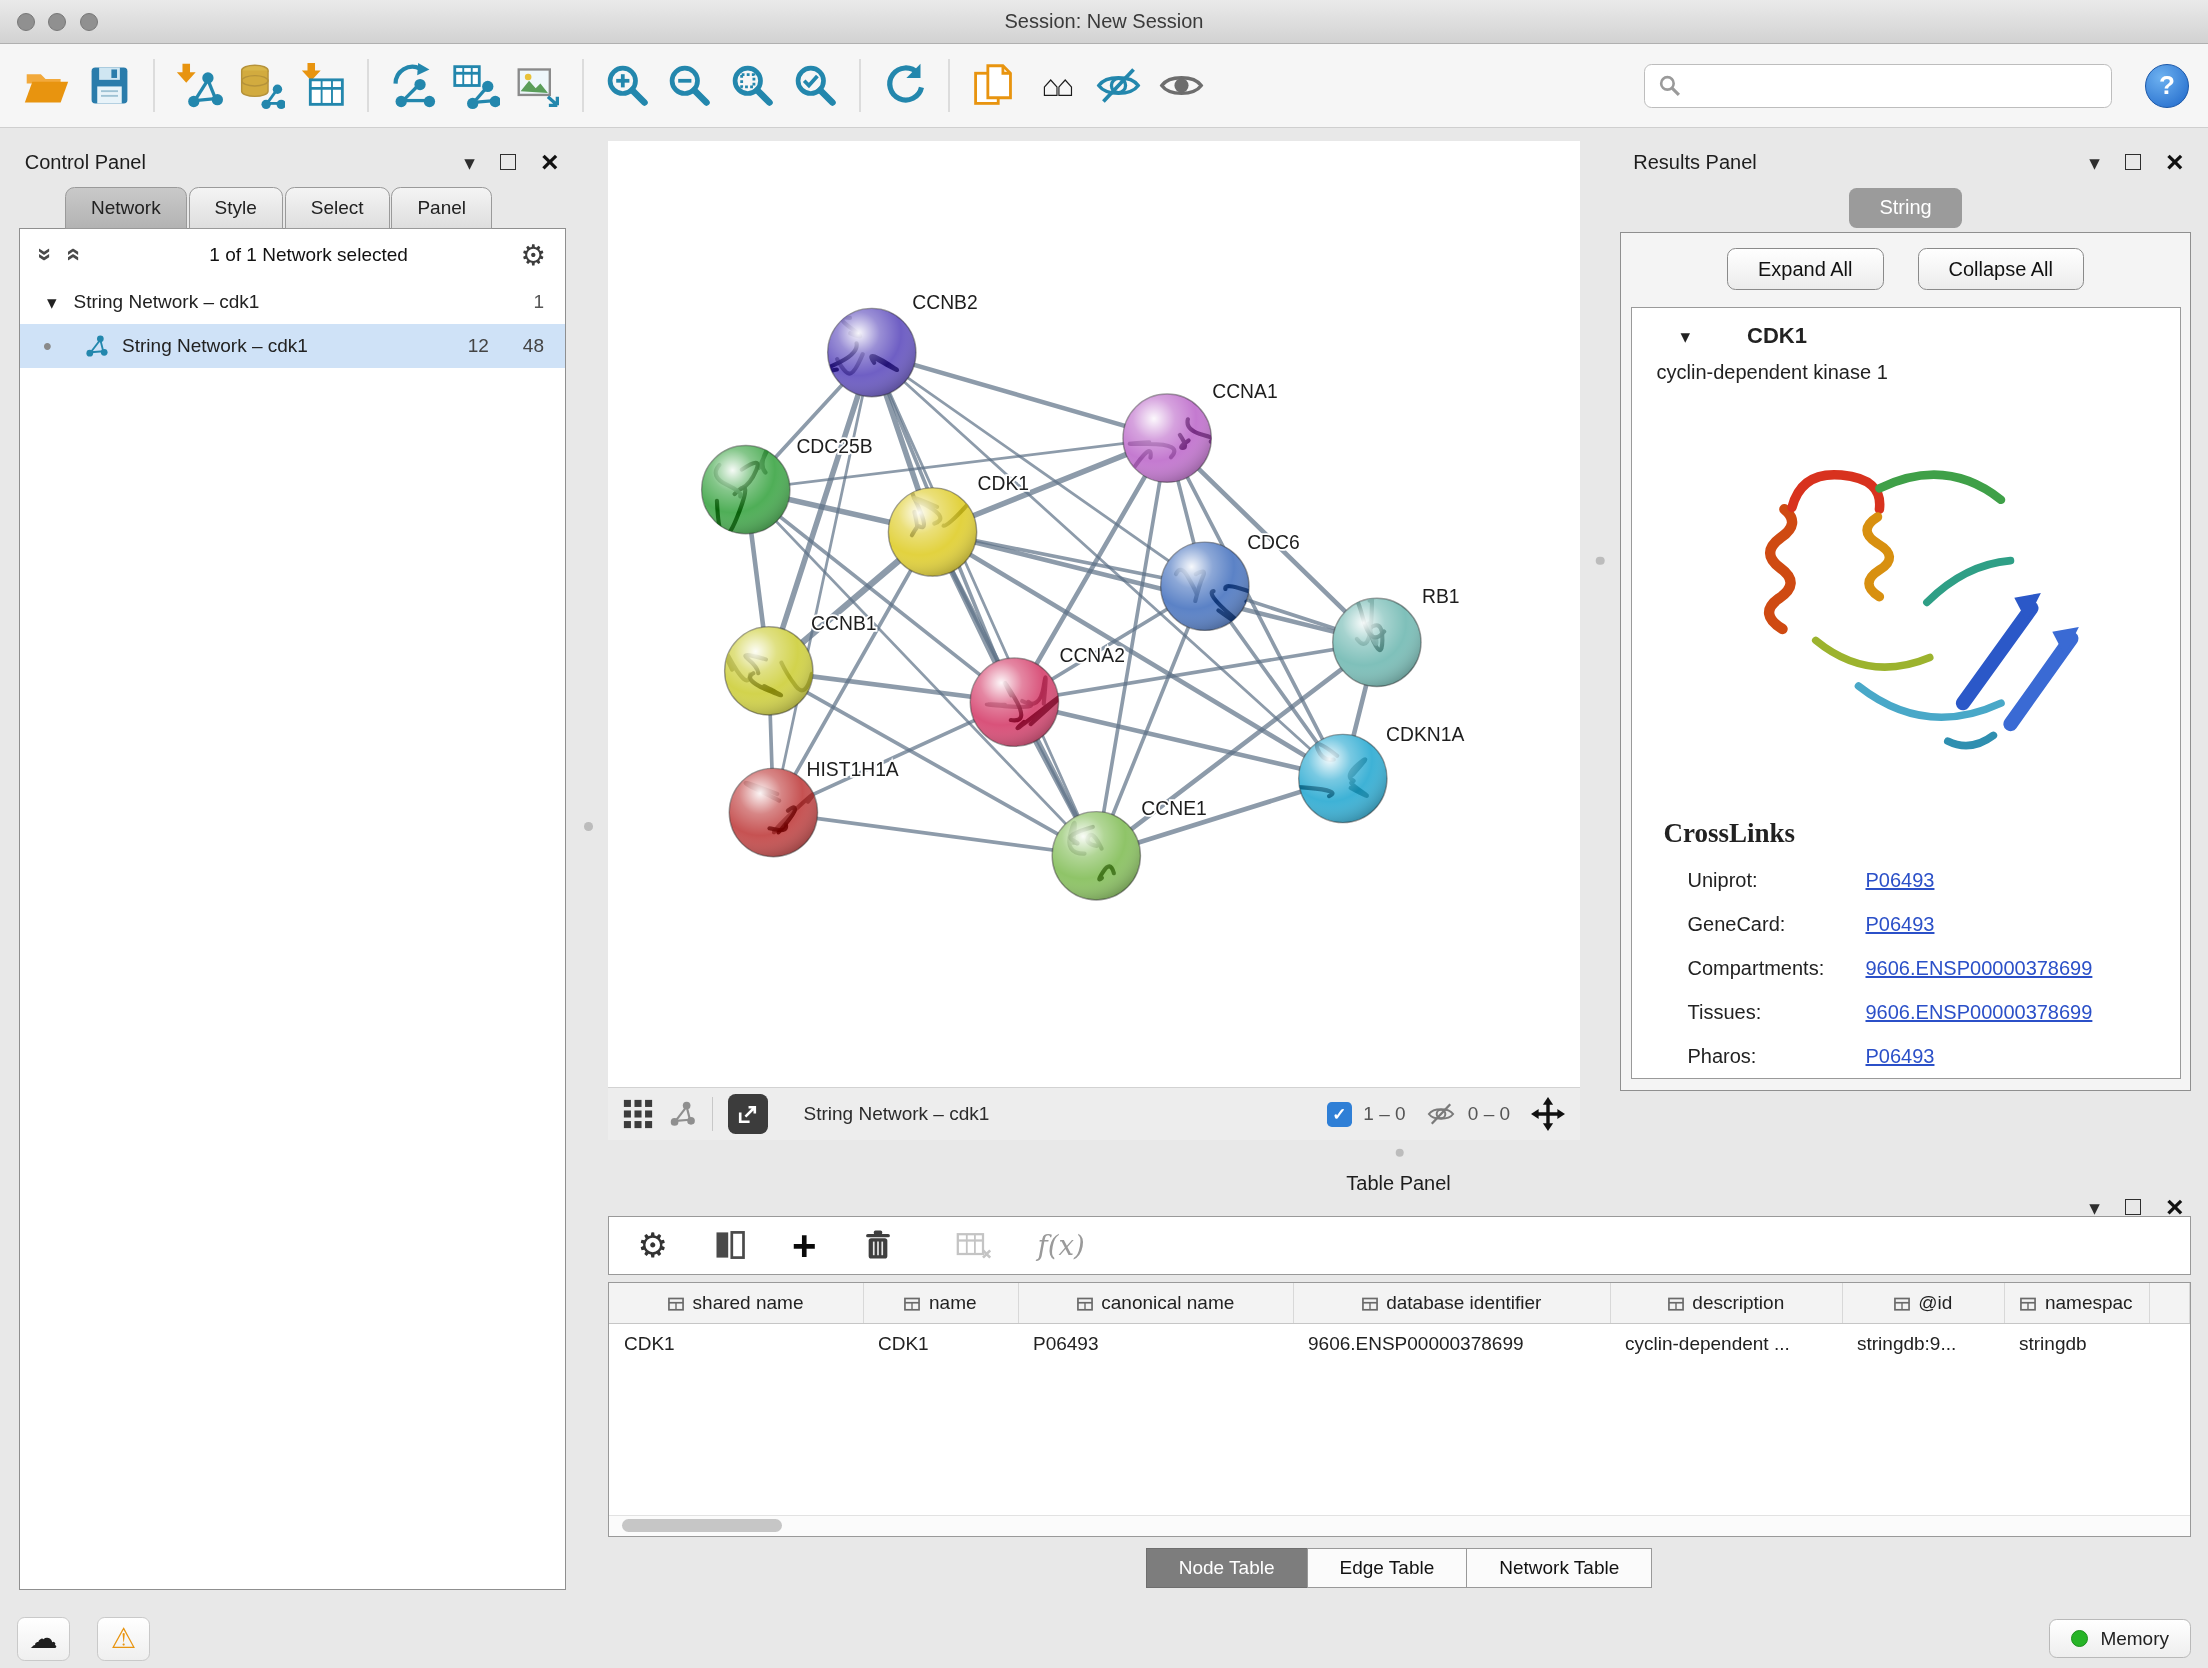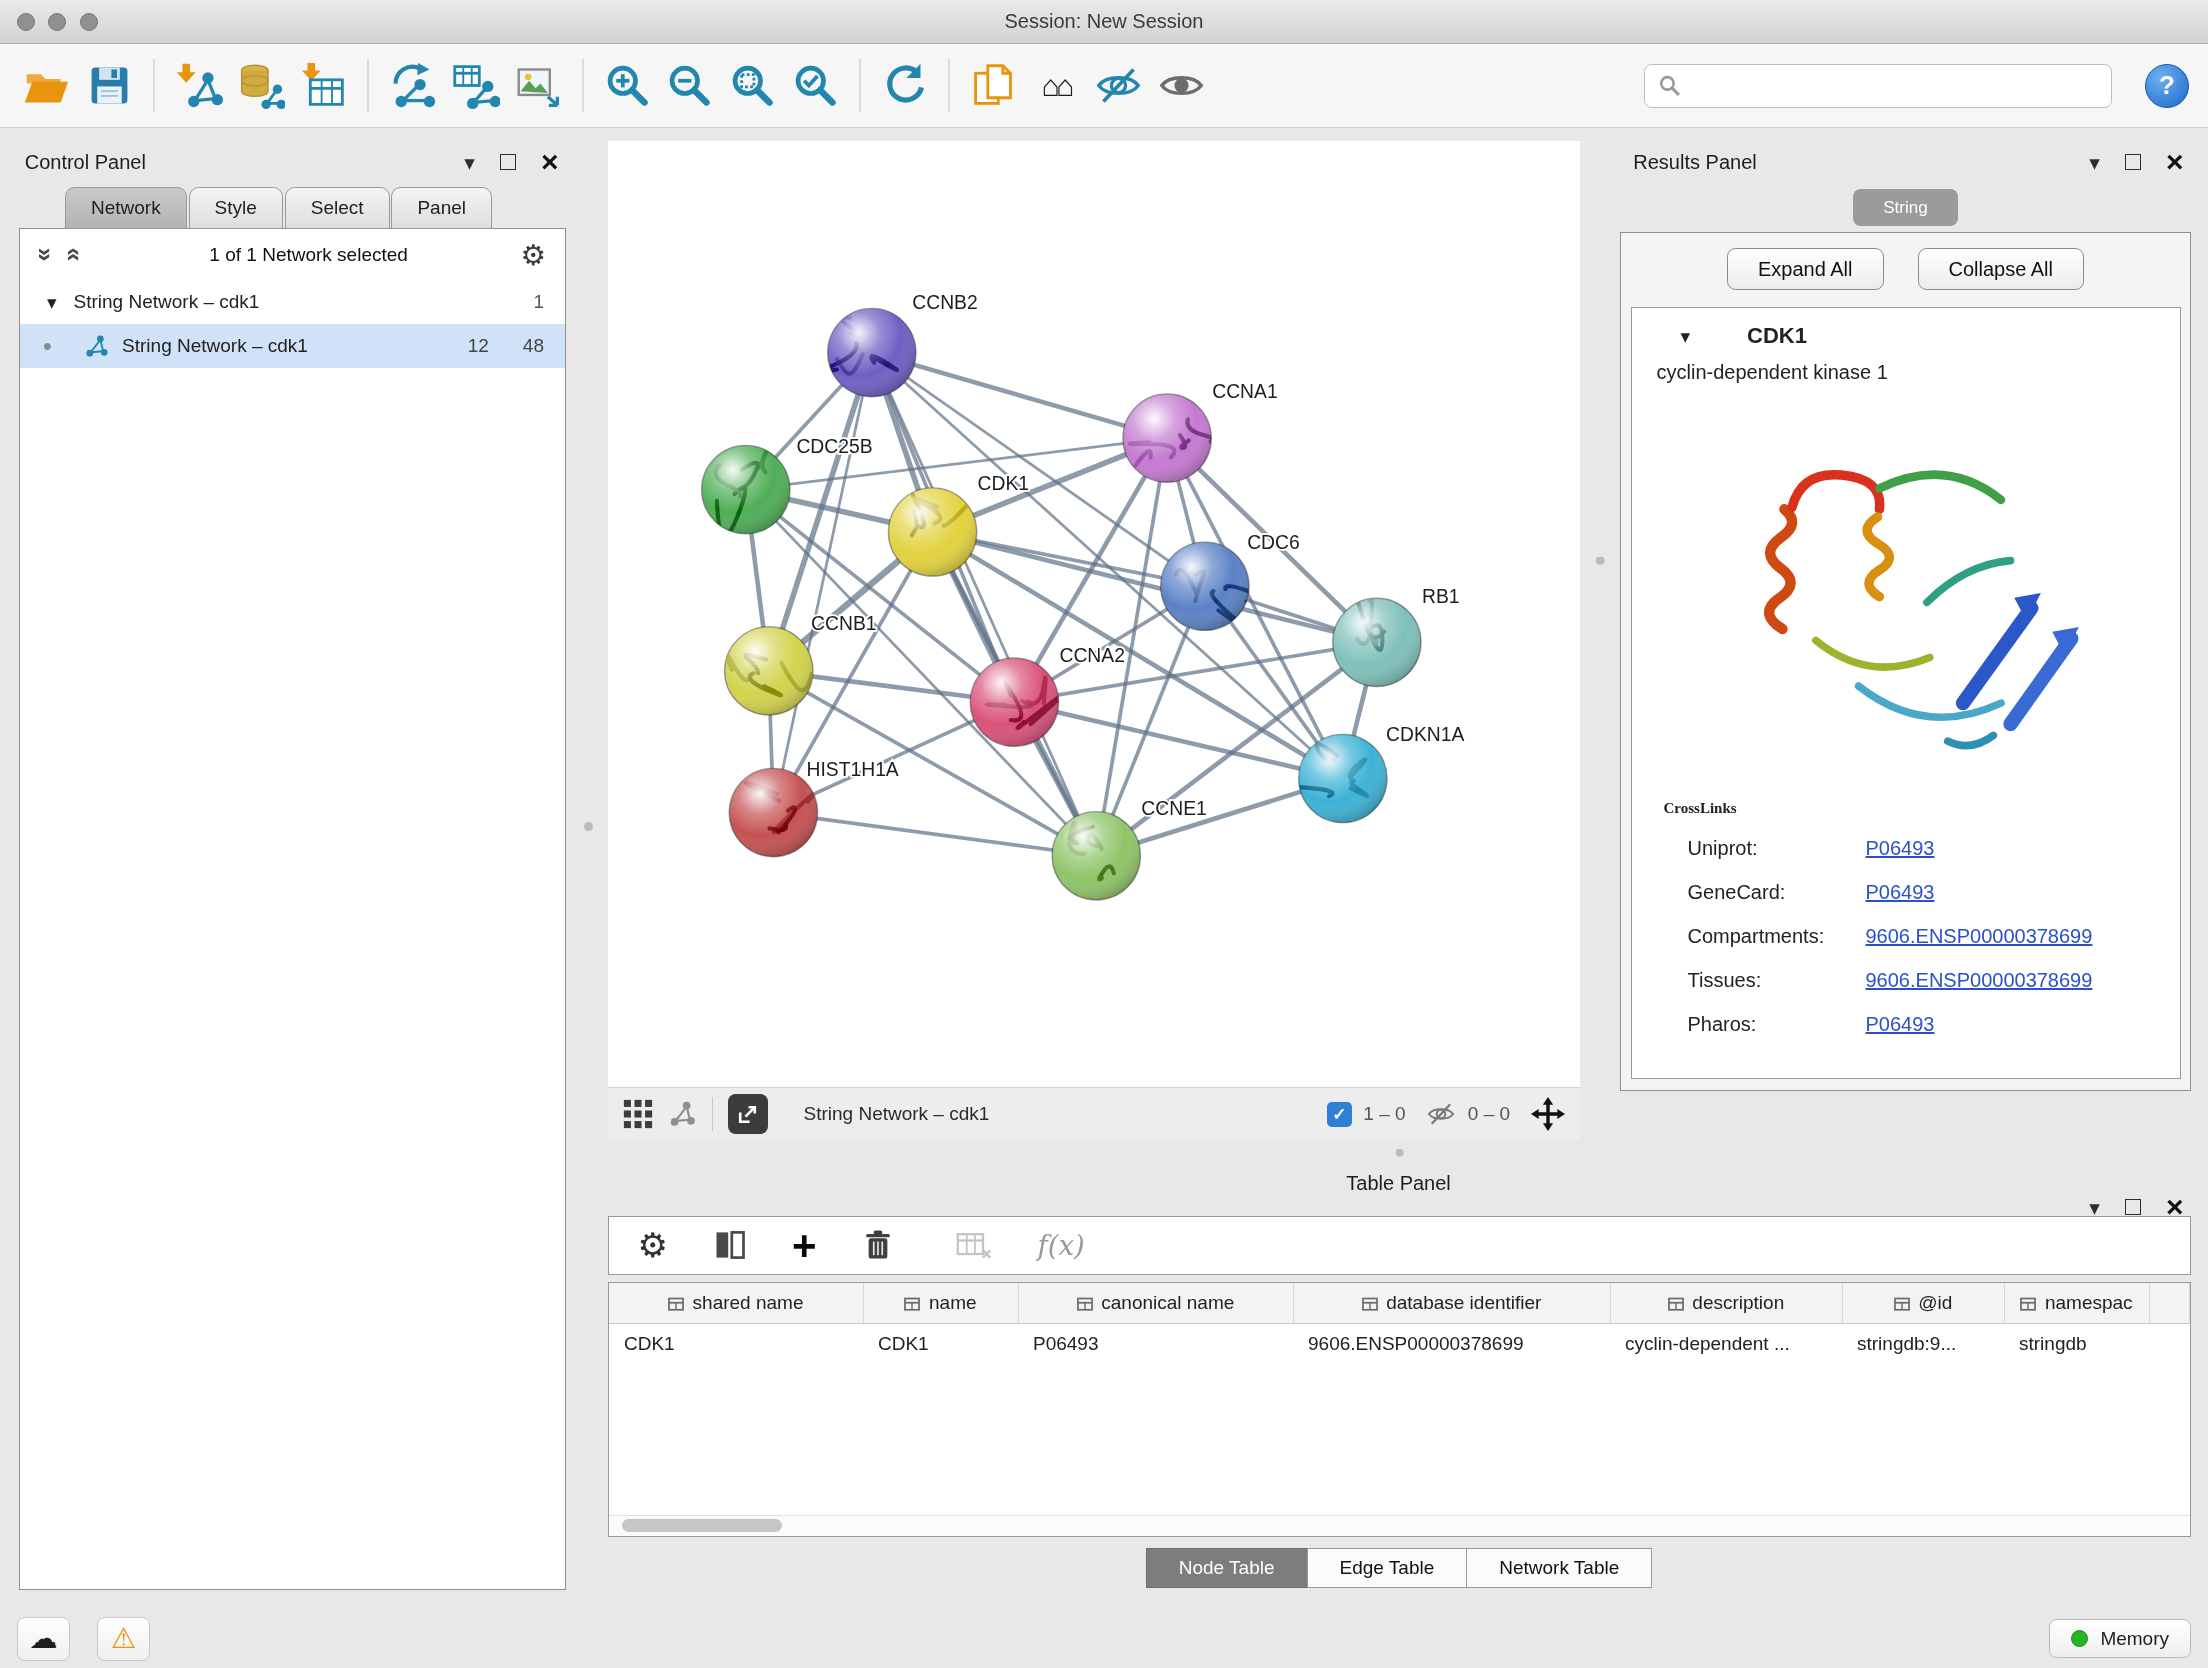--- a/index.html
+++ b/index.html
@@ -69,30 +69,30 @@
   .nv-count { color:#555; font-size:19px; margin-right:9.5px; }
   .checkbox { width:25px; height:25px; background:#2f7fd6; border-radius:4.8px; display:flex; align-items:center; justify-content:center; color:#fff; font-size:17px; font-weight:bold; }
 
   .v-split { width:40px; flex:0 0 40px; position:relative; }
   .v-split .dot { position:absolute; left:50%; top:42%; transform:translate(-50%,-50%); width:8.6px; height:8.6px; border-radius:50%; background:#bcbcbc; }
 
   
   .results-panel { width:571px; flex:0 0 571px; display:flex; flex-direction:column; min-height:0; }
   .rp-header { height:42px; display:flex; align-items:center; padding:0 7.6px 0 13.3px; }
   .rp-tabrow { height:49px; display:flex; align-items:center; justify-content:center; }
-  .rp-tab { background:#9b9b9b; color:#fff; padding:8.6px 30px; border-radius:7.6px; font-size:17px; }
+  .rp-tab { background:#9b9b9b; color:#fff; padding:8.6px 30px; border-radius:7.6px; font-size:20px; }
   .rp-box { flex:1; border:1px solid #8f8f8f; background:#f4f4f4; margin-bottom:49px; display:flex; flex-direction:column; padding:15px 9.5px 11.4px; min-height:0; }
   .rp-buttons { display:flex; justify-content:center; gap:34px; margin-bottom:17px; }
   .btn { background:linear-gradient(#ffffff,#ececec); border:1px solid #8a8a8a; border-radius:8.6px; padding:8.6px 30px; font-size:20px; color:#111; }
   .rp-section { flex:1; border:1px solid #9a9a9a; background:#fff; display:flex; flex-direction:column; overflow:hidden; }
   .sec-header { display:flex; align-items:center; padding:15px 0 5.7px 49px; }
   .sec-title { font-weight:bold; font-size:22px; margin-left:57px; }
   .sec-desc { font-size:20px; padding:5.7px 0 0 25px; }
   .protein-wrap { display:flex; justify-content:center; margin:17px 0 3.8px; }
-  .xl-title { font-weight:bold; font-size:15px; padding-left:32px; margin-top:15px; font-family:"Liberation Serif", serif; }
+  .xl-title { font-weight:bold; font-size:27px; padding-left:32px; margin-top:33px; font-family:"Liberation Serif", serif; }
   .xl-rows { margin:9.5px 0 0 56px; }
   .xl-row { display:flex; align-items:center; height:44px; font-size:20px; }
   .xl-label { width:178px; }
   .xl-value { color:#2b50c8; text-decoration:underline; cursor:pointer; }
 
   
   .h-split { height:32px; flex:0 0 32px; position:relative; }
   .h-split .dot { position:absolute; left:50%; top:40%; transform:translate(-50%,-50%); width:8.6px; height:8.6px; border-radius:50%; background:#bcbcbc; }
 
   

